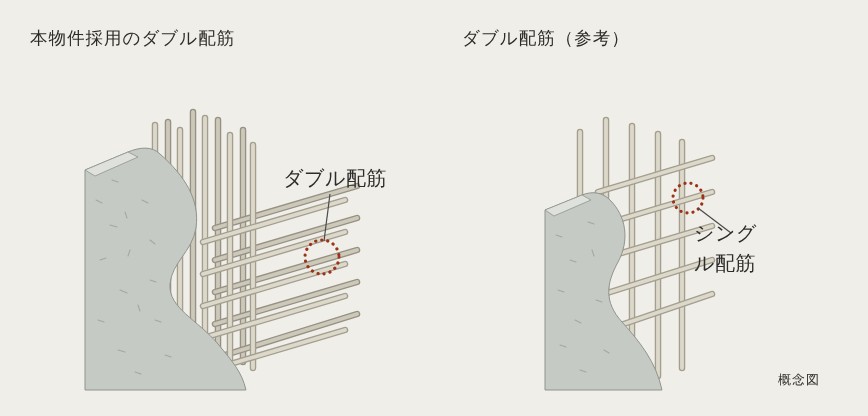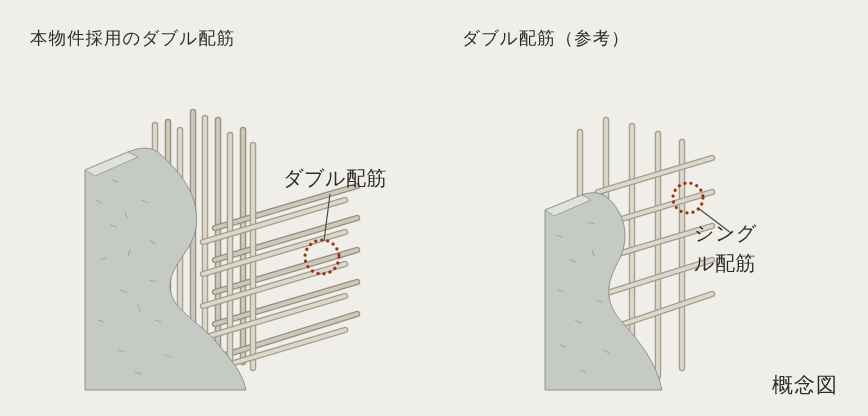--- a/index.html
+++ b/index.html
@@ -22,22 +22,22 @@
   .callout{
     position:absolute;
     font-size:20px;
     letter-spacing:.5px;
     line-height:1.5;
   }
   .callout-left{left:283px;top:163px;white-space:nowrap;}
   .callout-right{left:694px;top:218px;width:68px;word-break:break-all;}
   .caption{
     position:absolute;
-    right:30px;top:371px;
-    font-size:21px;
+    right:48px;top:371px;
+    font-size:13px;
     letter-spacing:1px;
   }
   svg.canvas{position:absolute;left:0;top:0;}
   .rod-d{fill:none;stroke:var(--rod-edge,#a39e8f);stroke-width:6.5;stroke-linecap:round;}
   .rod-l{fill:none;stroke:var(--rod-fill,#ddd9ca);stroke-width:3.8;stroke-linecap:round;}
   .rod-d.back{stroke:var(--rod-edge-back,#969182);}
   .rod-l.back{stroke:var(--rod-fill-back,#cdc9ba);}
   .concrete{fill:var(--concrete,#c6cac4);stroke:var(--concrete-edge,#8f948e);stroke-width:1;}
   .concrete-top{fill:var(--concrete-top,#dfe2dc);stroke:var(--concrete-edge,#8f948e);stroke-width:.8;}
   .speckle{fill:none;stroke:var(--speckle,#a3a8a1);stroke-width:1.1;stroke-linecap:round;}

